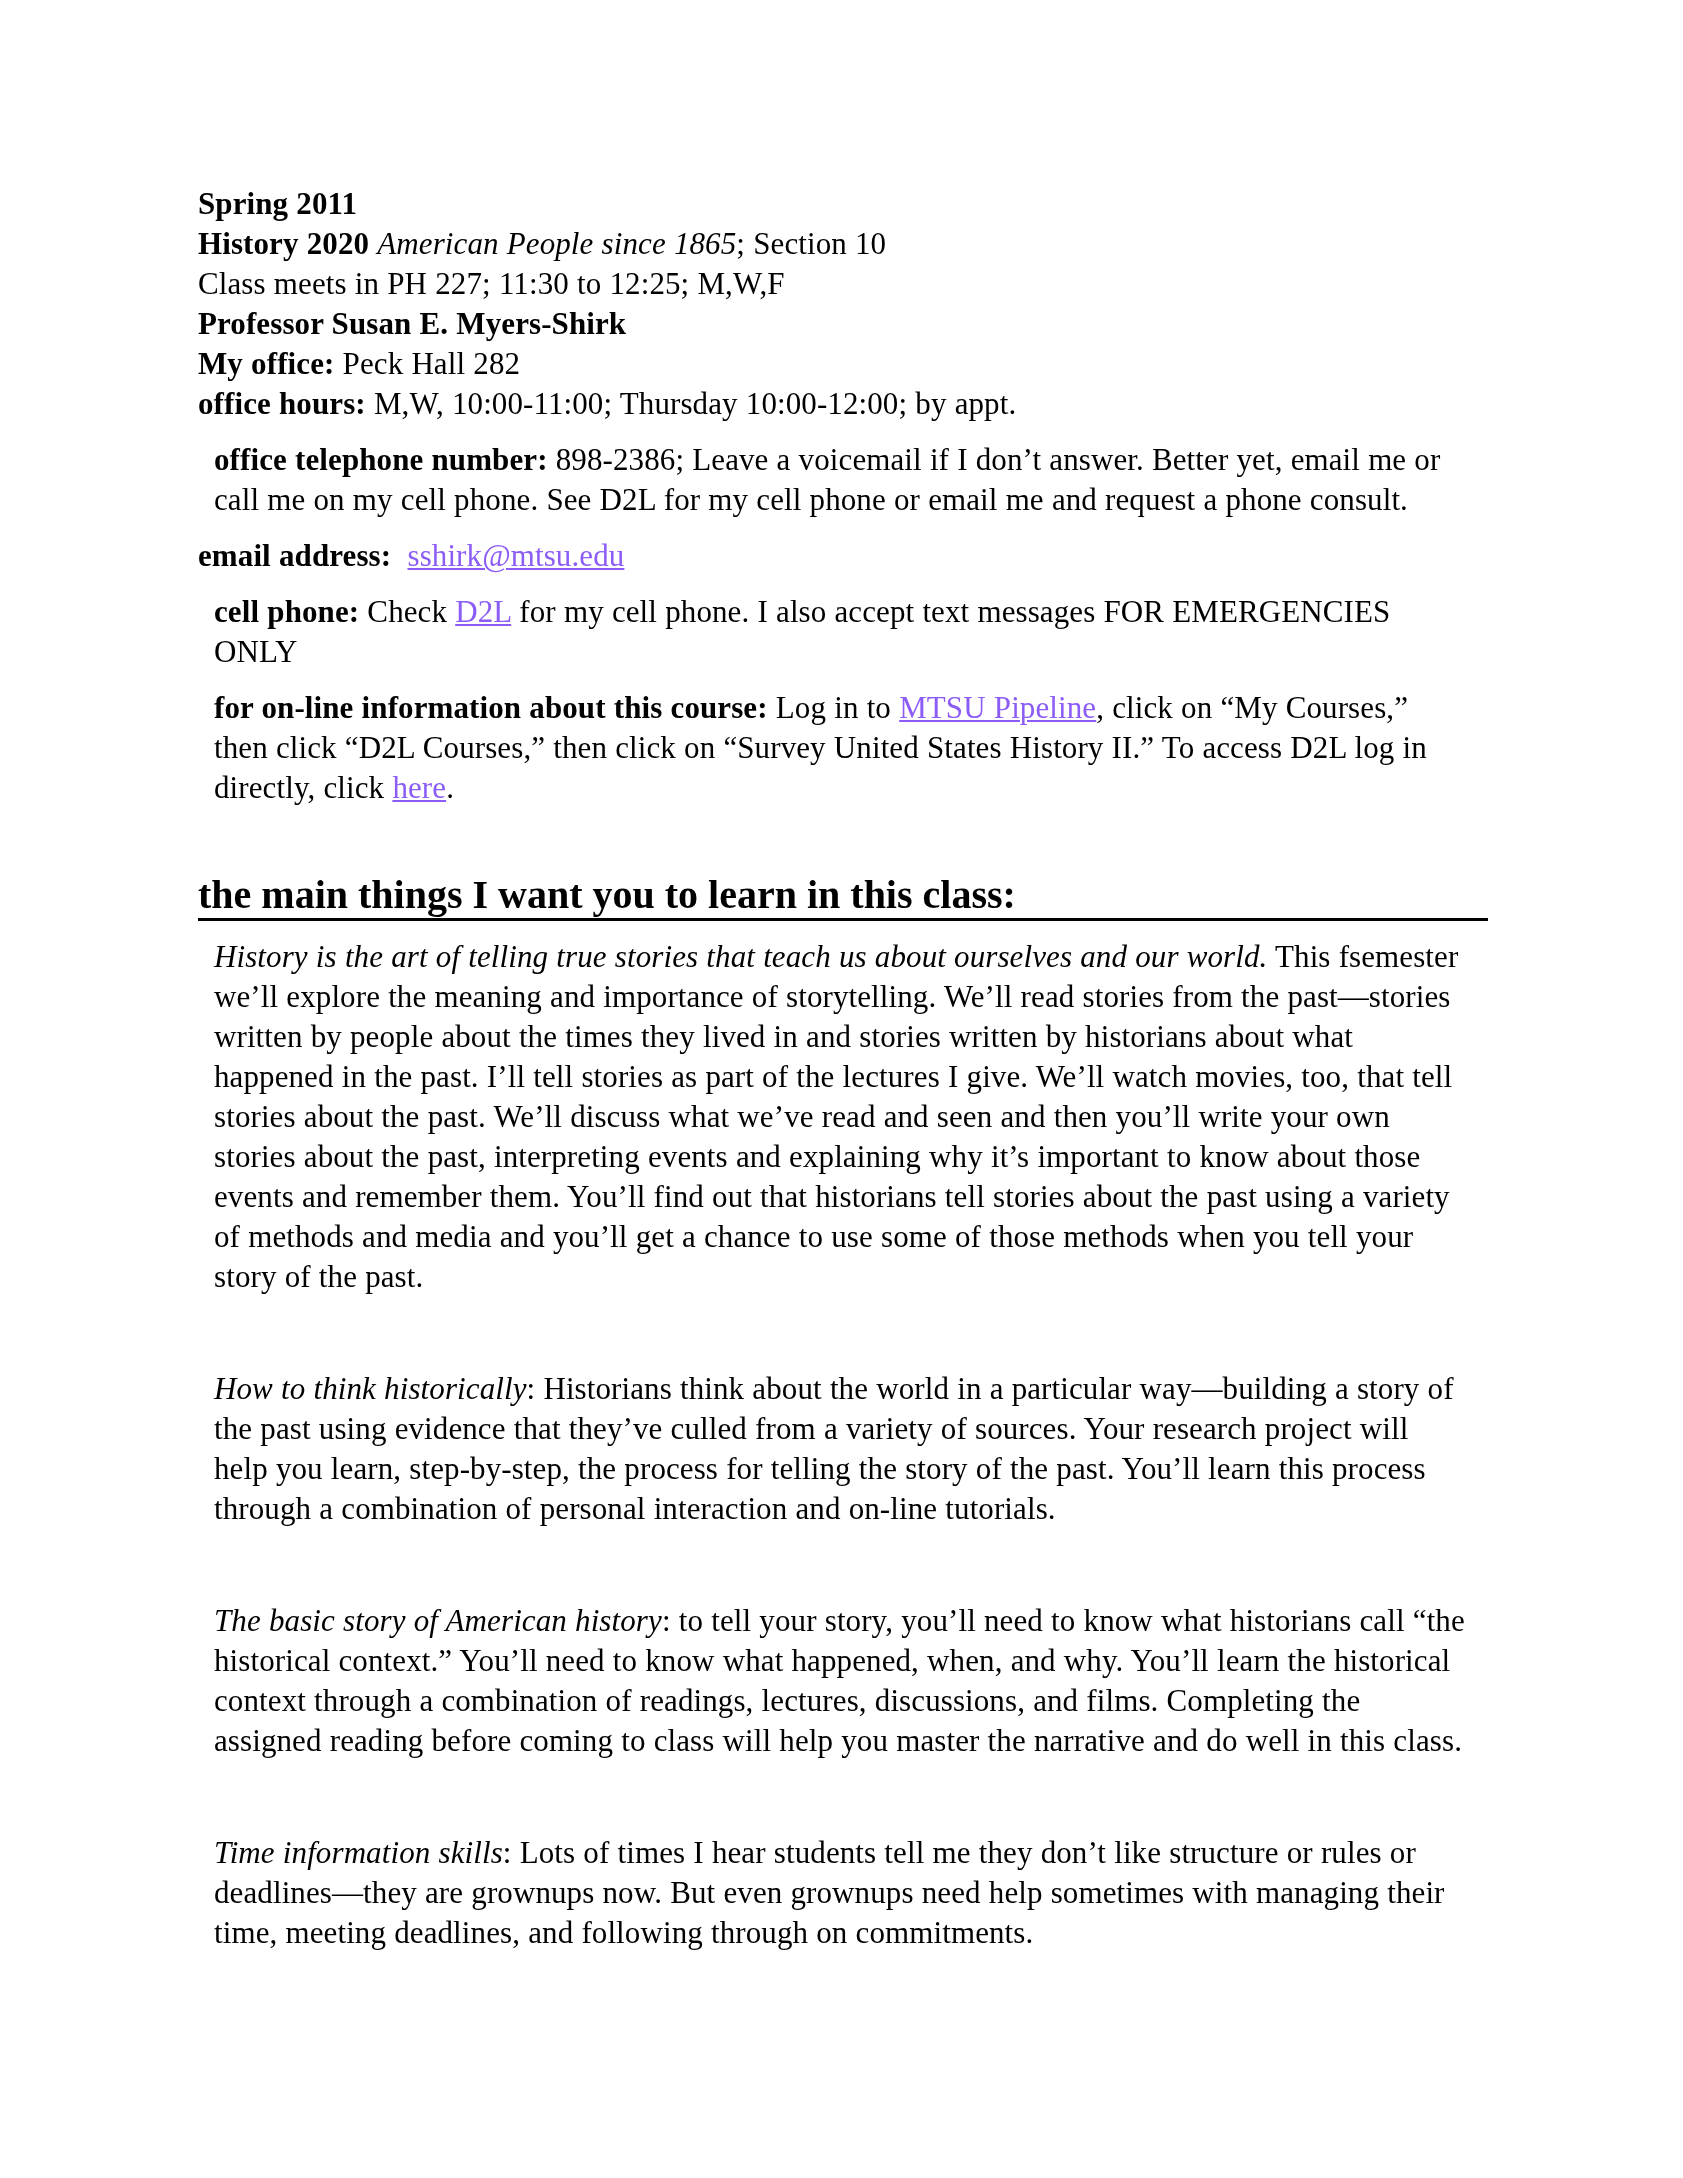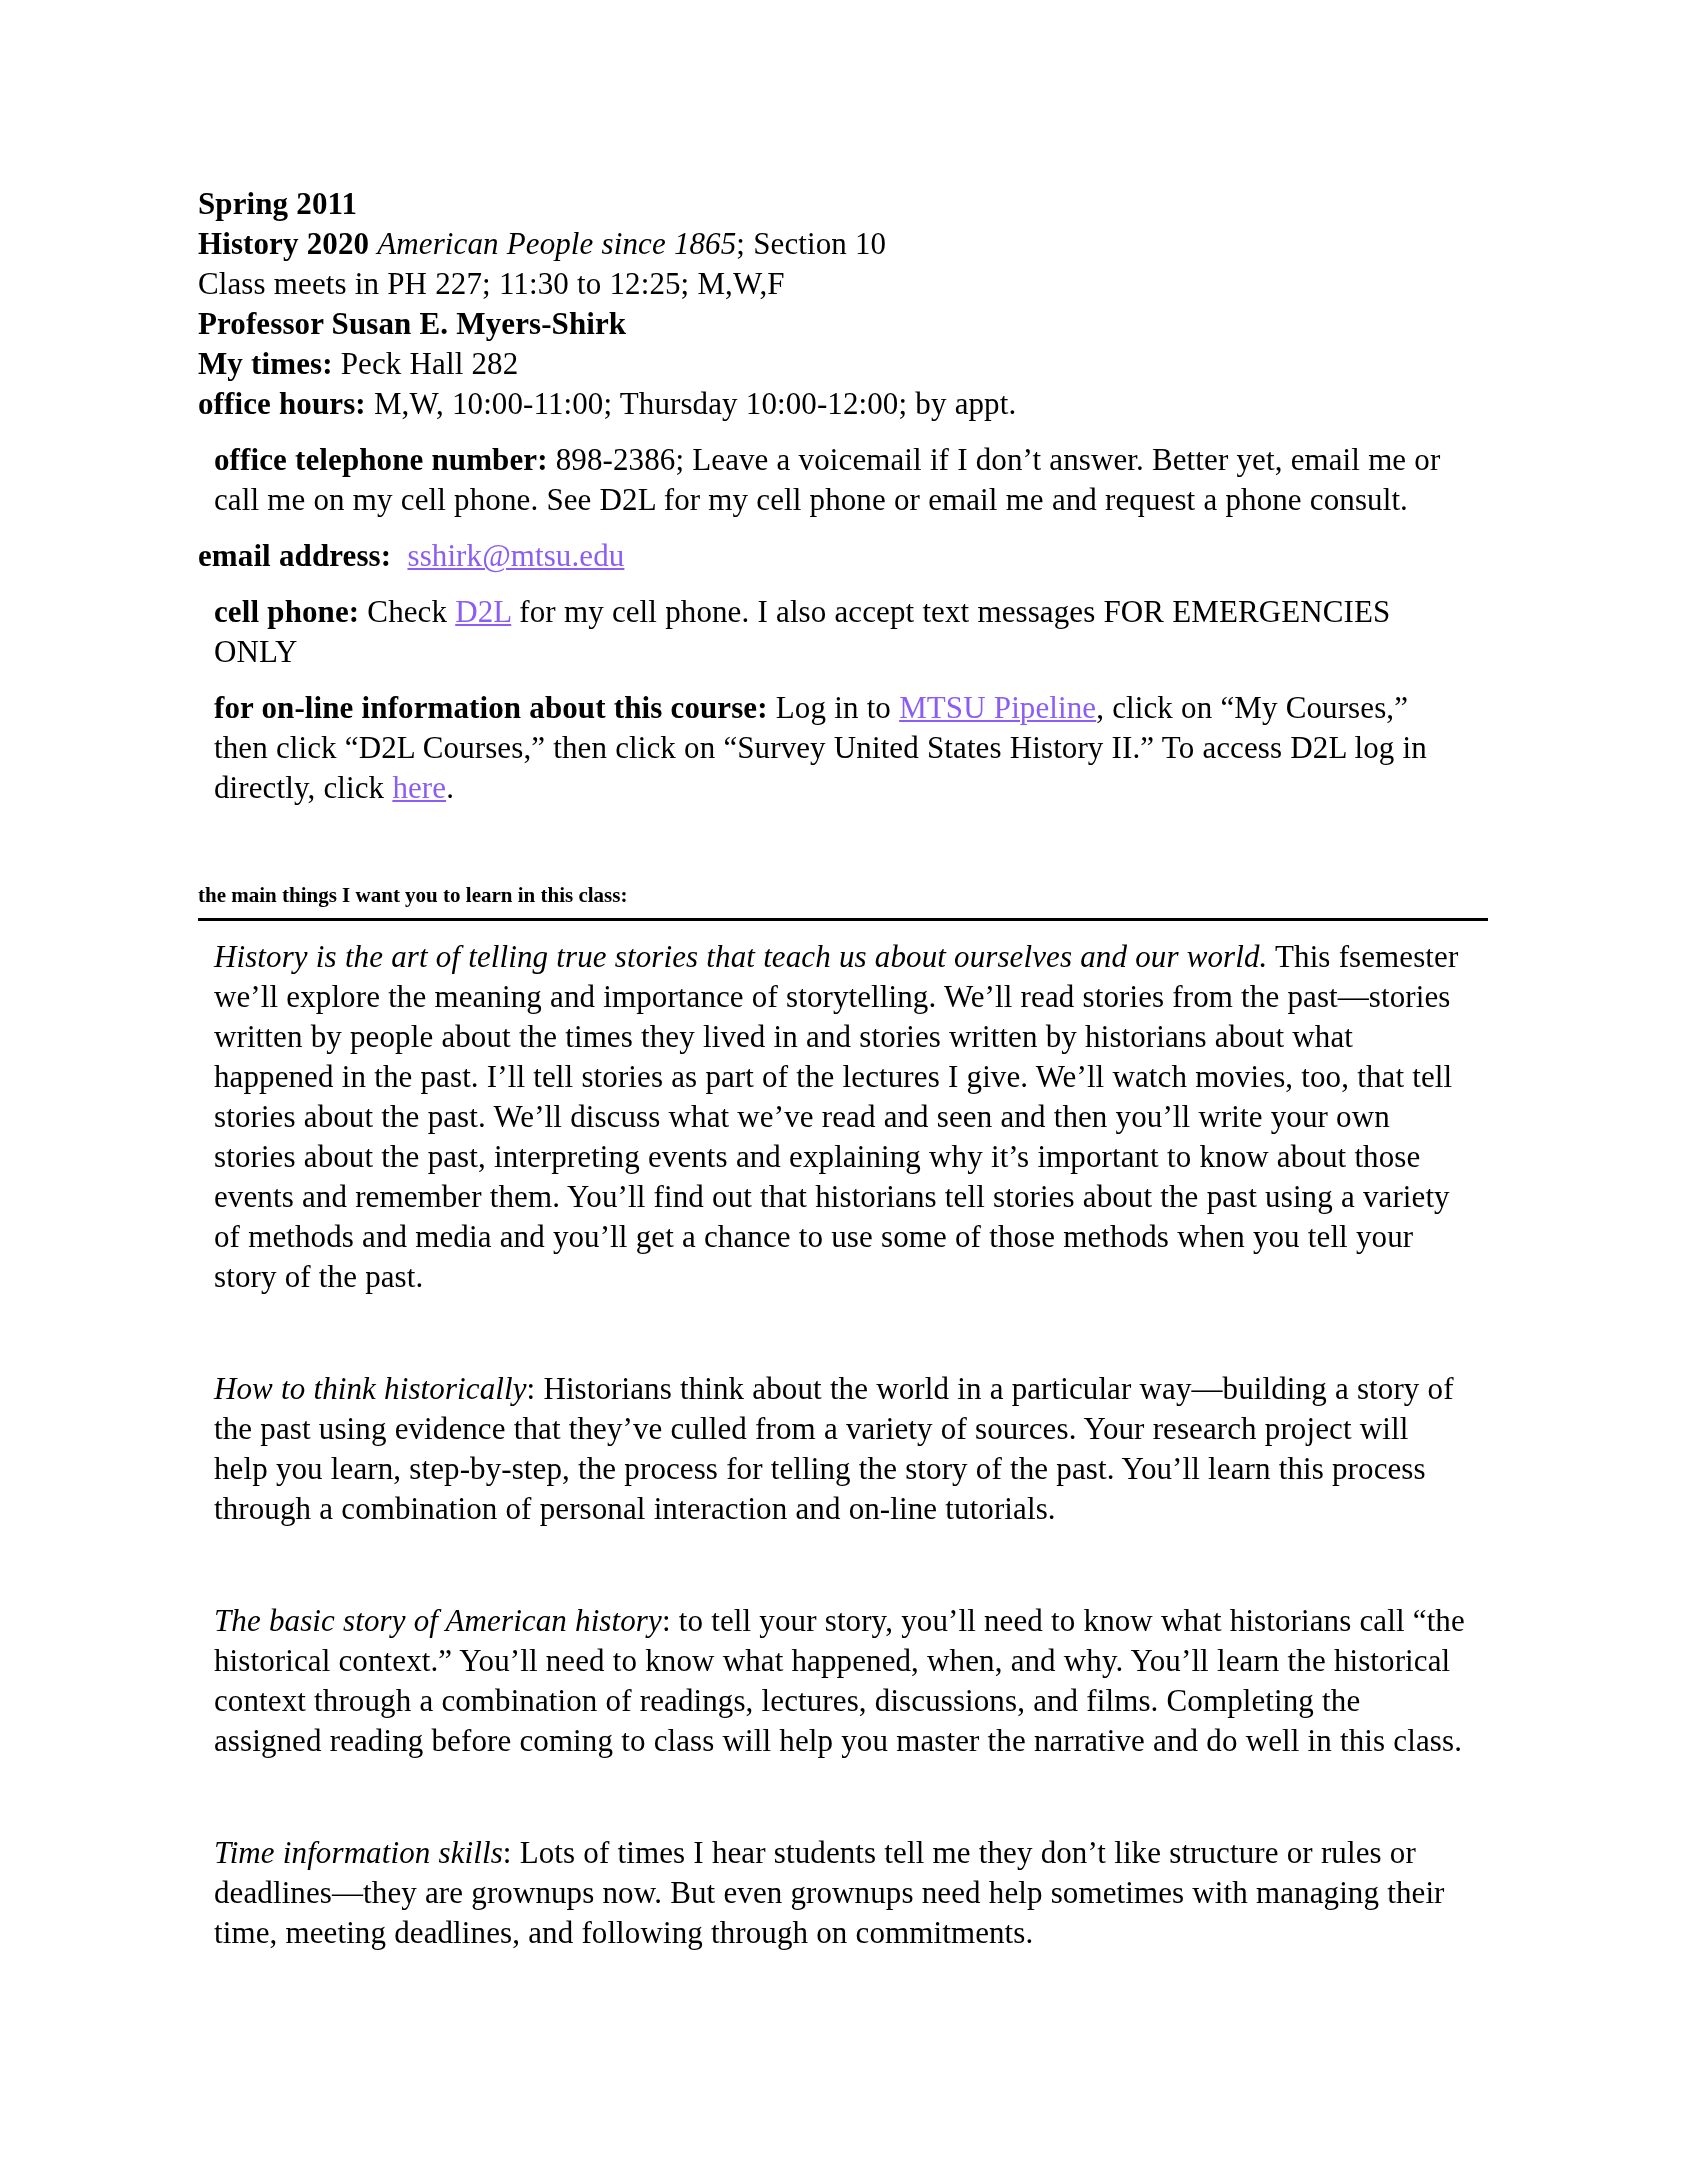--- a/index.html
+++ b/index.html
@@ -48,21 +48,21 @@
     text-underline-offset: 2px;
     text-decoration-thickness: 2px;
   }
   .header-block {
     margin-bottom: 0;
   }
   .spacer-lg {
     height: 51px;
   }
   .section-heading {
-    font-size: 21px;
+    font-size: 40px;
     line-height: 40px;
     font-weight: bold;
     padding-bottom: 3px;
   }
   .rule {
     border: 0;
     border-top: 3px solid #000000;
     margin: 0 0 4px 0;
     width: 1290px;
     height: 0;
@@ -94,21 +94,21 @@
         <span class="b">History 2020</span><span>&nbsp;</span><span class="i">American People since 1865</span><span>; Section 10</span>
       </div>
 
       <div class="line">Class meets in PH 227; 11:30 to 12:25; M,W,F</div>
 
       <div class="line">
         <span class="b">Professor Susan E. Myers-Shirk</span>
       </div>
 
       <div class="line">
-        <span class="b">My times:</span><span> Peck Hall 282</span>
+        <span class="b">My office:</span><span> Peck Hall 282</span>
       </div>
 
       <div class="line">
         <span class="b">office hours:</span><span> M,W, 10:00-11:00; Thursday 10:00-12:00; by appt.</span>
       </div>
 
       <div class="para">
         <span class="b">office telephone number:</span><span> 898-2386; Leave a voicemail if I don’t answer. Better yet, email me or call me on my cell phone. See D2L for my cell phone or email me and request a phone consult.</span>
       </div>
 

